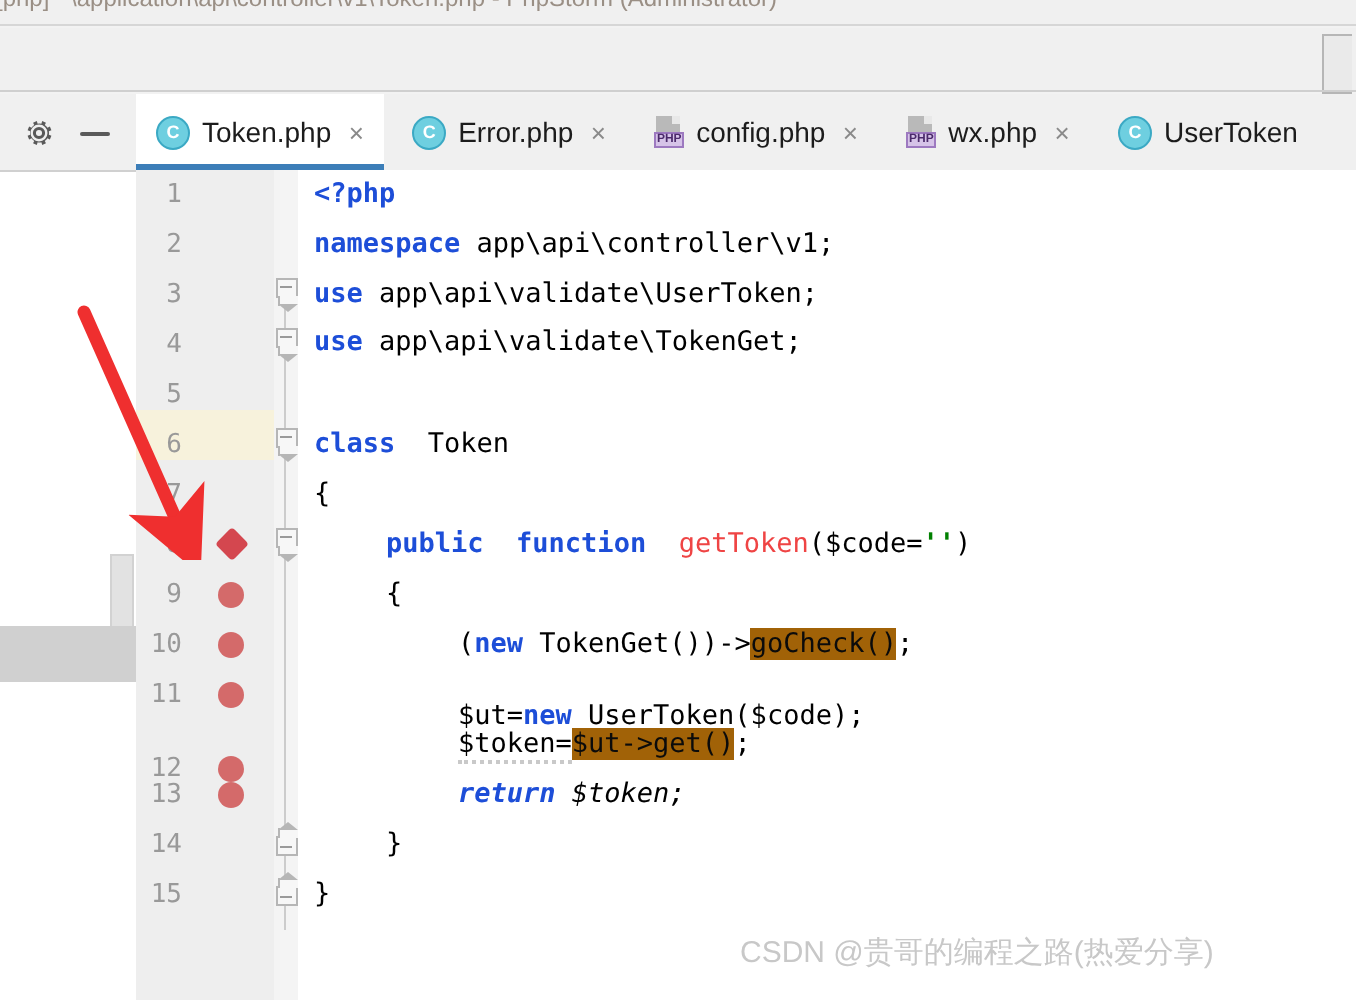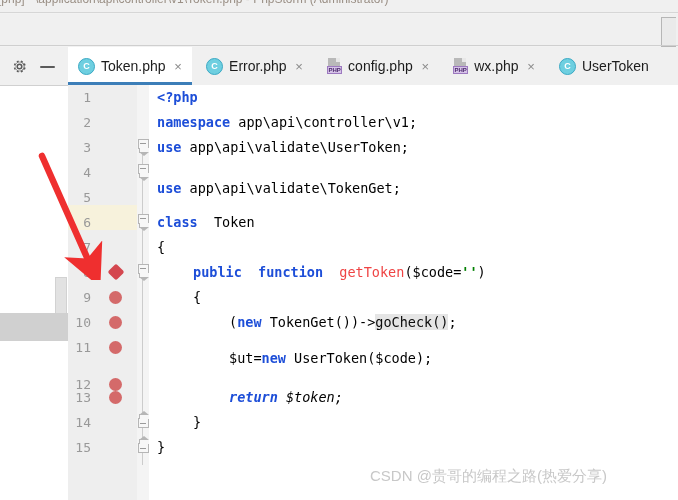--- a/index.html
+++ b/index.html
@@ -159,21 +159,21 @@
     position:absolute;left:0;height:25px;line-height:25px;white-space:pre;
     font-family:"DejaVu Sans Mono", monospace;font-size:13.5px;color:#0b0b0b;
     padding-left:8px;
   }
   .rowbg{position:absolute;left:0;width:100%;height:25px;}
 
   .kw{color:#1d4ed8;font-weight:bold;}
   .plain{color:#000000;}
   .fn{color:#ef4444;}
   .str{color:#008000;font-weight:bold;}
-  .hl{background:#e5e5e5;}
+  .hl{background:#a16207;}
   .squig{
     border-bottom:2px dotted #c9c9c9;
   }
 
   .arrow{position:absolute;left:36px;top:150px;width:72px;height:130px;pointer-events:none;}
 
   .watermark{
     position:absolute;left:370px;top:467px;
     font-size:15px;color:#c8c8c8;white-space:nowrap;
     font-family:"Liberation Sans", sans-serif;
@@ -346,36 +346,37 @@
       </div>
     </div>
 
     <div class="code">
       <div class="codeline" style="top:0px;"><span class="kw">&lt;?php</span></div>
 
       <div class="codeline" style="top:25px;"><span class="kw">namespace</span><span class="plain"> app\api\controller\v1;</span></div>
 
       <div class="codeline" style="top:50px;"><span class="kw">use</span><span class="plain"> app\api\validate\UserToken;</span></div>
 
-      <div class="codeline" style="top:91px;"><span class="kw">use</span><span class="plain"> app\api\validate\TokenGet;</span></div>
+      <div class="codeline" style="top:74px;"><span class="kw">use</span><span class="plain"> app\api\validate\TokenGet;</span></div>
 
       <div class="codeline" style="top:100px;"><span class="plain"></span></div>
 
       <div class="codeline" style="top:125px;"><span class="kw">class</span><span class="plain">  Token</span></div>
 
       <div class="codeline" style="top:150px;"><span class="plain">{</span></div>
 
       <div class="codeline" style="top:175px;padding-left:44px;"><span class="kw">public</span><span class="plain">  </span><span class="kw">function</span><span class="plain">  </span><span class="fn">getToken</span><span class="plain">($code=</span><span class="str">''</span><span class="plain">)</span></div>
 
       <div class="codeline" style="top:200px;padding-left:44px;"><span class="plain">{</span></div>
 
       <div class="codeline" style="top:225px;padding-left:80px;"><span class="plain">(</span><span class="kw">new</span><span class="plain"> TokenGet())-&gt;</span><span class="hl">goCheck()</span><span class="plain">;</span></div>
 
       <div class="codeline" style="top:261px;padding-left:80px;text-align:center;"><span class="plain">$ut=</span><span class="kw">new</span><span class="plain"> UserToken($code);</span></div>
 
+      <div class="codeline" style="top:275px;padding-left:80px;"><span class="plain squig">$token=</span><span class="hl">$ut-&gt;get()</span><span class="plain">;</span></div>
 
       <div class="codeline" style="top:300px;padding-left:80px;font-style:italic;"><span class="kw">return</span><span class="plain"> $token;</span></div>
 
       <div class="codeline" style="top:325px;padding-left:44px;"><span class="plain">}</span></div>
 
       <div class="codeline" style="top:350px;"><span class="plain">}</span></div>
     </div>
 
   </div>
 

